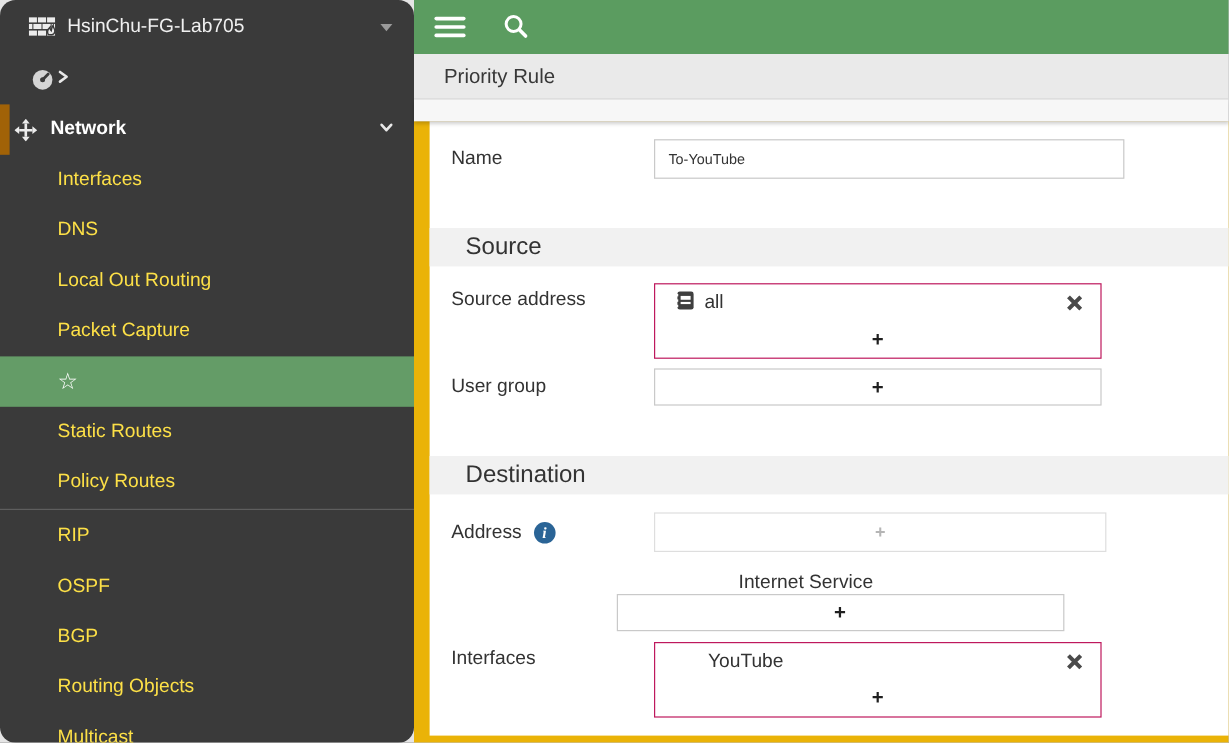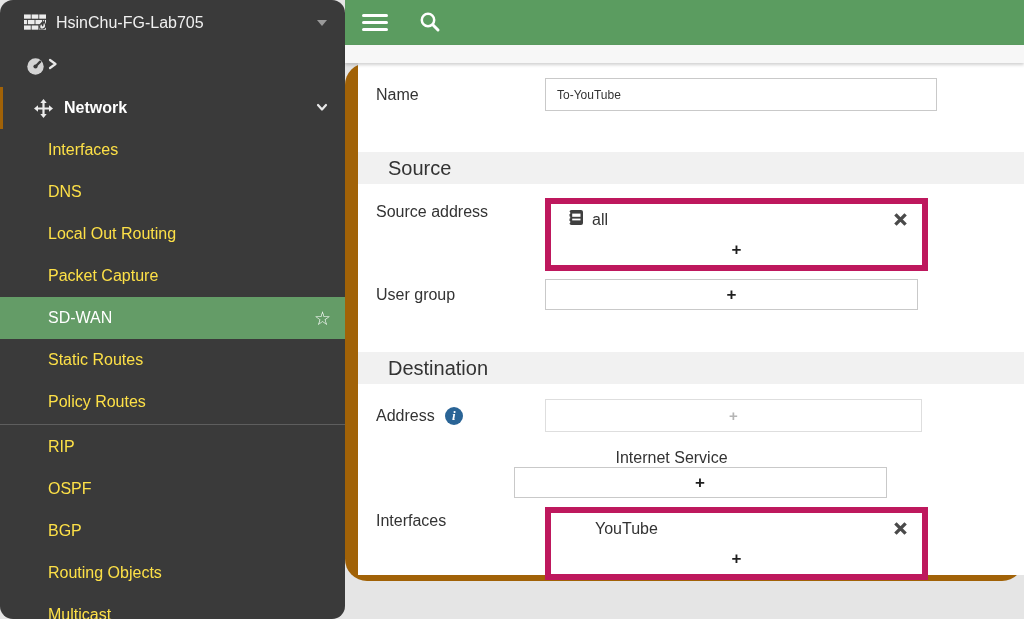--- a/index.html
+++ b/index.html
@@ -9,46 +9,46 @@
     background:#e5e5e5;
   }
   
   .sidebar{position:absolute;left:0;top:0;bottom:0;width:345px;background:#3a3a3a;color:#e4e4e4;border-radius:13px;}
   .device-row{height:45px;display:flex;align-items:center;padding:0 18px 0 24px;font-size:16px;color:#f0f0f0;cursor:pointer;}
   .device-row .dev-name{margin-left:10px;flex:1;}
   .caret-down{width:0;height:0;border-left:5px solid transparent;border-right:5px solid transparent;border-top:6px solid #9a9a9a;}
   .nav-item{height:42px;display:flex;align-items:center;padding:0 16px 0 24px;font-size:16px;color:#e0e0e0;cursor:pointer;}
   .nav-item .lbl{margin-left:10px;flex:1;}
   .nav-item.bold{font-weight:bold;color:#ffffff;}
-  .nav-item.active-section{border-left:3px solid #a16207;padding-left:29px;}
+  .nav-item.active-section{border-left:8px solid #a16207;padding-left:2px;}
   .nav-sub{height:42px;display:flex;align-items:center;padding:0 14px 0 48px;font-size:16px;color:#fde047;cursor:pointer;}
   .nav-sub .lbl{flex:1;}
   .nav-sub.selected{background:#649c67;color:#ffffff;}
   .star{font-size:19px;color:#ffffff;line-height:1;}
   .nav-divider{height:1px;background:#5e5e5e;margin:1px 0;}
   .icon-cell{width:22px;display:flex;justify-content:center;}
   
   .main{position:absolute;left:345px;top:0;right:0;bottom:0;}
   .topbar{height:45px;background:#5b9c60;display:flex;align-items:center;padding-left:17px;}
   .hamburger{width:26px;cursor:pointer;}
   .hamburger div{height:3.6px;background:#fff;border-radius:2px;margin:3.4px 0;}
   .searchbtn{margin-left:31px;cursor:pointer;display:flex;align-items:center;}
   .page-header{height:37px;background:#eaeaea;border-bottom:1px solid #d8d8d8;display:flex;align-items:center;padding-left:25px;font-size:17px;color:#383838;}
   .subbar{height:18px;background:#f7f7f7;box-shadow:0 2px 3px rgba(0,0,0,0.18);position:relative;z-index:2;}
-  .content{height:518px;background:#a16207;padding-left:13px;box-sizing:border-box;border-radius:22px;}
+  .content{height:518px;background:#eab308;padding-left:13px;box-sizing:border-box;}
   .panel{background:#ffffff;width:666px;height:512px;box-sizing:border-box;padding-top:15px;}
   
   .frow{display:flex;align-items:flex-start;padding-left:18px;}
   .frow .flabel{width:169px;font-size:16px;color:#333;padding-top:5px;display:flex;align-items:center;gap:10px;}
   .frow.center{align-items:center;}
   .frow.center .flabel{padding-top:0;}
   .name-input{width:368px;height:31px;border:1px solid #c9c9c9;font-size:12px;color:#333;padding:0 11px;font-family:"Liberation Sans",sans-serif;outline:none;}
   .section-band{background:#f1f1f1;height:32px;display:flex;align-items:center;padding-left:30px;font-size:20px;color:#333;margin-top:41px;}
   .section-band.dest{margin-top:42px;}
-  .multibox{width:371px;border:6px solid #be185d;background:#fff;}
+  .multibox{width:371px;border:1px solid #be185d;background:#fff;}
   .entry{display:flex;align-items:center;height:31px;padding:0 14px 0 16px;font-size:16px;color:#333;}
   .entry .ename{margin-left:8px;}
   .entry.indent{padding-left:44px;}
   .entry.indent .ename{margin-left:0;}
   .entry .x-btn{margin-left:auto;cursor:pointer;display:flex;align-items:center;}
   .plus-row{height:30px;display:flex;align-items:center;justify-content:center;font-size:17px;font-weight:bold;color:#1f1f1f;cursor:pointer;}
   .plus-box{width:371px;height:29px;border:1px solid #c9c9c9;display:flex;align-items:center;justify-content:center;font-size:17px;font-weight:bold;color:#1f1f1f;cursor:pointer;background:#fff;}
   .plus-box.disabled{width:375px;height:31px;border-color:#dedede;color:#b5b5b5;font-size:15px;cursor:default;}
   .info-badge{width:18px;height:18px;border-radius:50%;background:#2a6496;color:#fff;display:flex;align-items:center;justify-content:center;font-family:"Liberation Serif",serif;font-style:italic;font-weight:bold;font-size:13px;}
   .mt14{margin-top:14px;}.mt8{margin-top:8px;}.mt15{margin-top:15px;}.mt17{margin-top:17px;flex-direction:column;}.mt9{margin-top:9px;}
@@ -120,21 +120,20 @@
         <span class="lbl">DNS</span>
       </div>
     <div class="nav-sub">
         <span class="lbl">Local Out Routing</span>
       </div>
     <div class="nav-sub">
         <span class="lbl">Packet Capture</span>
       </div>
 
     <div class="nav-sub selected">
-      <span class="lbl">SD-WAN</span>
       <span class="star">☆</span>
     </div>
 
     <div class="nav-sub">
         <span class="lbl">Static Routes</span>
       </div>
     <div class="nav-sub">
         <span class="lbl">Policy Routes</span>
       </div>
 
@@ -166,20 +165,23 @@
           <div></div>
         </div>
       <div class="searchbtn">
         <svg width="23" height="23" viewBox="0 0 23 23">
           <circle cx="9" cy="9" r="6.2" stroke="#ffffff" stroke-width="2.5" fill="none"></circle>
           <line x1="13.8" y1="13.8" x2="19" y2="19" stroke="#ffffff" stroke-width="3" stroke-linecap="round"></line>
         </svg>
       </div>
     </div>
 
+    <div class="page-header">
+      <span>Priority Rule</span>
+    </div>
 
     <div class="subbar"></div>
 
     <div class="content">
       <div class="panel">
 
         <div class="frow center">
           <span class="flabel">Name</span>
           <input class="name-input" type="text" value="To-YouTube" style="">
         </div>

